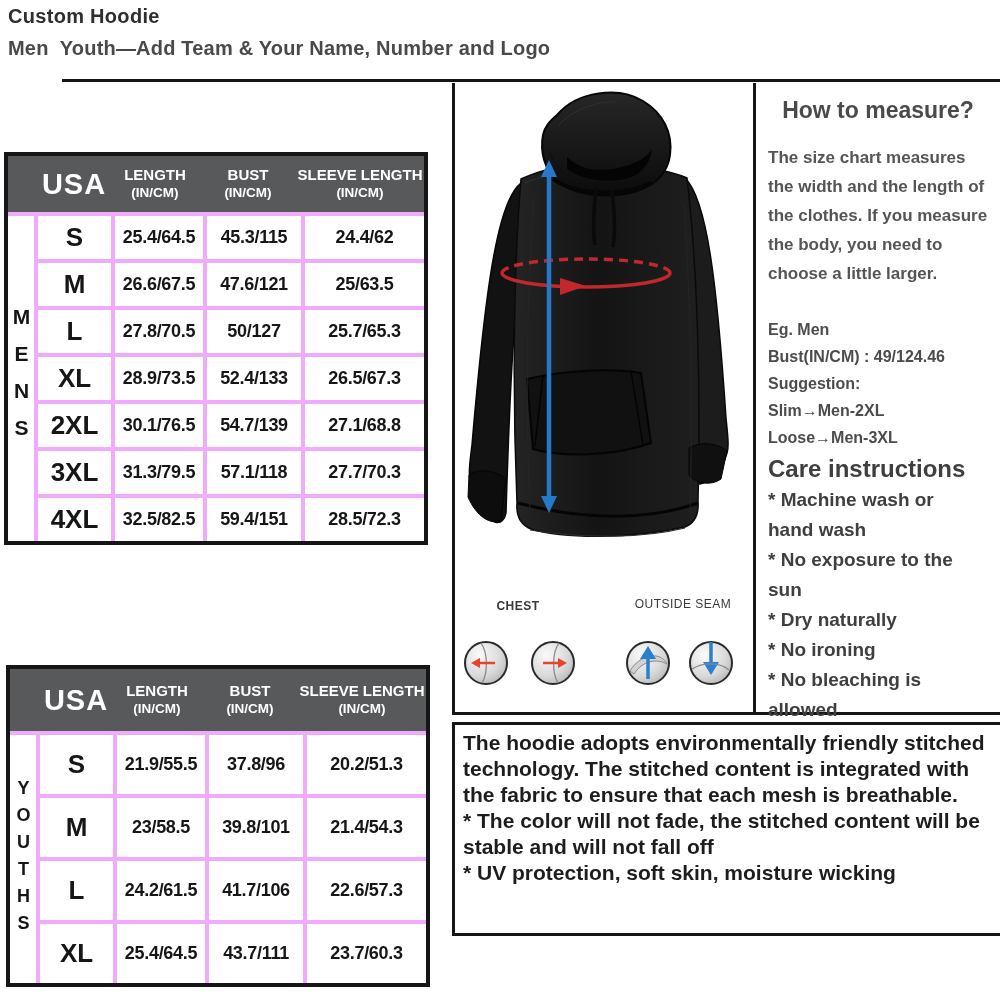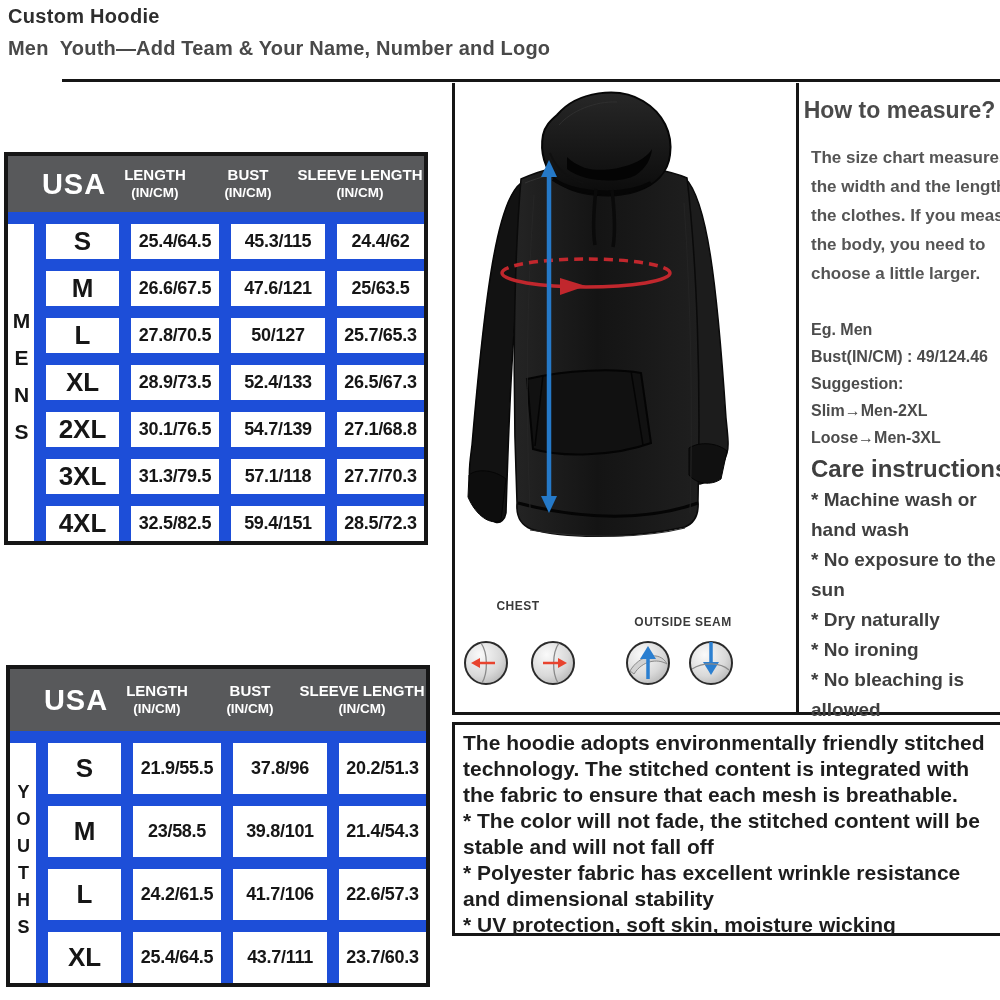--- a/index.html
+++ b/index.html
@@ -6,21 +6,21 @@
   body{
     width:1000px;height:1000px;position:relative;overflow:hidden;
     background:#ffffff;font-family:"Liberation Sans",sans-serif;color:#2d2d2d;
   }
   
   #page-title{position:absolute;left:8px;top:5px;font-size:20px;font-weight:bold;color:#2e2e2e;letter-spacing:.3px;}
   #page-subtitle{position:absolute;left:8px;top:37px;font-size:20px;font-weight:bold;color:#494949;white-space:pre;letter-spacing:.2px;}
   #header-rule{position:absolute;left:62px;top:79px;width:938px;height:3px;background:#161616;}
 
   
-  .size-table{position:absolute;display:grid;gap:12px;background:#1d4ed8;border:4px solid #161616;box-sizing:border-box;}
+  .size-table{position:absolute;display:grid;gap:4px;background:#f0abfc;border:4px solid #161616;box-sizing:border-box;}
   #mens-table{left:4px;top:152px;width:424px;height:393px;
     grid-template-columns:26px 73px 88px 94px 1fr;grid-template-rows:56px repeat(7,1fr);}
   #youths-table{left:6px;top:665px;width:424px;height:322px;
     grid-template-columns:26px 73px 88px 94px 1fr;grid-template-rows:62px repeat(4,1fr);}
   .thead{grid-column:1/6;grid-row:1;position:relative;background:#58595b;}
   .th-usa{position:absolute;left:66px;top:50%;transform:translate(-50%,-50%);
     color:#fff;font-weight:bold;font-size:29px;letter-spacing:1px;}
   .th-col{position:absolute;top:50%;transform:translate(-50%,-50%);text-align:center;color:#fff;font-weight:bold;line-height:1.25;}
   .th-col .lbl{font-size:15px;white-space:nowrap;}
   .th-col .unit{font-size:13.5px;}
@@ -31,28 +31,28 @@
   .group-cell span{writing-mode:vertical-rl;text-orientation:upright;font-weight:bold;color:#161616;}
   #mens-table .group-cell span{font-size:21px;letter-spacing:14px;}
   #youths-table .group-cell span{font-size:18px;letter-spacing:7px;}
   .cell{background:#fff;display:flex;align-items:center;justify-content:center;font-weight:bold;color:#161616;}
   .cell.size{font-size:26px;}
   .cell.val{font-size:18px;letter-spacing:-.3px;}
 
   
   #center-box{position:absolute;left:452px;top:83px;width:548px;height:632px;box-sizing:border-box;
     border-left:3px solid #161616;border-bottom:3px solid #161616;display:flex;}
-  #hoodie-pane{width:344px;box-sizing:border-box;border-right:3px solid #161616;position:relative;}
+  #hoodie-pane{width:301px;box-sizing:border-box;border-right:3px solid #161616;position:relative;}
   #measure-pane{flex:1;position:relative;}
 
   #hoodie-svg{position:absolute;left:0;top:0;}
   #chest-label{position:absolute;left:63px;top:516px;transform:translateX(-50%);
     font-size:12px;font-weight:bold;color:#3a3a3a;letter-spacing:.5px;white-space:nowrap;}
   #outside-seam-label{position:absolute;left:228px;top:514px;transform:translateX(-50%);
-    font-size:12px;font-weight:bold;color:#3a3a3a;letter-spacing:.5px;white-space:nowrap;margin-top:18px;}
+    font-size:12px;font-weight:normal;color:#3a3a3a;letter-spacing:.5px;white-space:nowrap;}
   #measure-icons{position:absolute;left:8px;top:544px;}
 
   
   #measure-heading{position:absolute;top:14px;left:0;width:100%;text-align:center;
     font-size:23px;font-weight:bold;color:#4a4a4a;}
   #measure-paragraph{position:absolute;top:60px;left:12px;width:220px;
     font-size:17px;font-weight:bold;color:#555;line-height:29px;}
   #measure-example{position:absolute;top:233px;left:12px;font-size:16px;font-weight:bold;color:#4c4c4c;line-height:27px;}
   #care-block{position:absolute;top:372px;left:12px;width:214px;color:#3f3f3f;}
   #care-heading{font-size:24px;font-weight:bold;margin:0 0 2px 0;}
@@ -282,15 +282,14 @@
       <p class="care-item">* Dry naturally</p>
       <p class="care-item">* No ironing</p>
       <p class="care-item">* No bleaching is allowed</p>
     </div>
   </div>
 </div>
 
 <div id="desc-box">
   <p class="desc-line">The hoodie adopts environmentally friendly stitched technology. The stitched content is integrated with the fabric to ensure that each mesh is breathable.</p>
   <p class="desc-line">* The color will not fade, the stitched content will be stable and will not fall off</p>
-  <p class="desc-line">* Polyester fabric has excellent wrinkle resistance and dimensional stability</p>
   <p class="desc-line">* UV protection, soft skin, moisture wicking</p>
 </div>
 
 </body></html>

